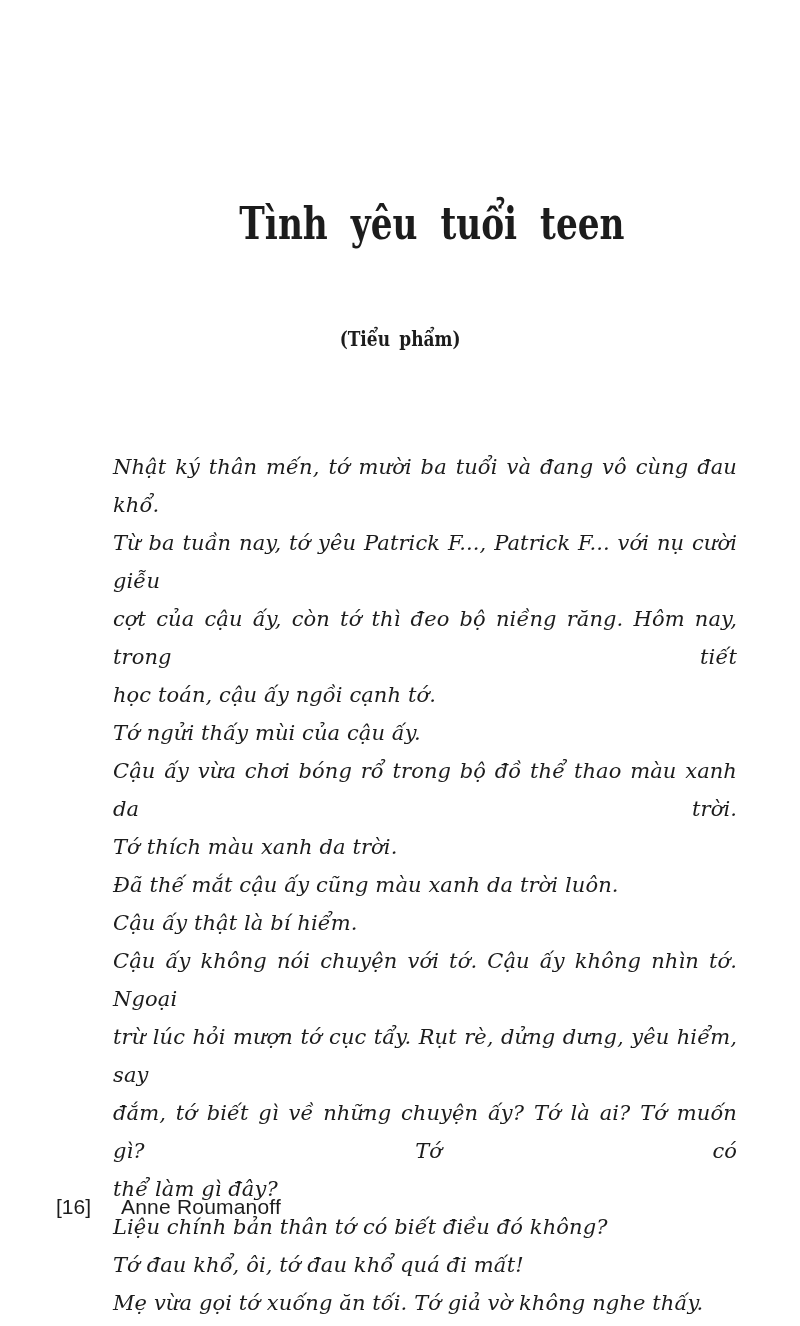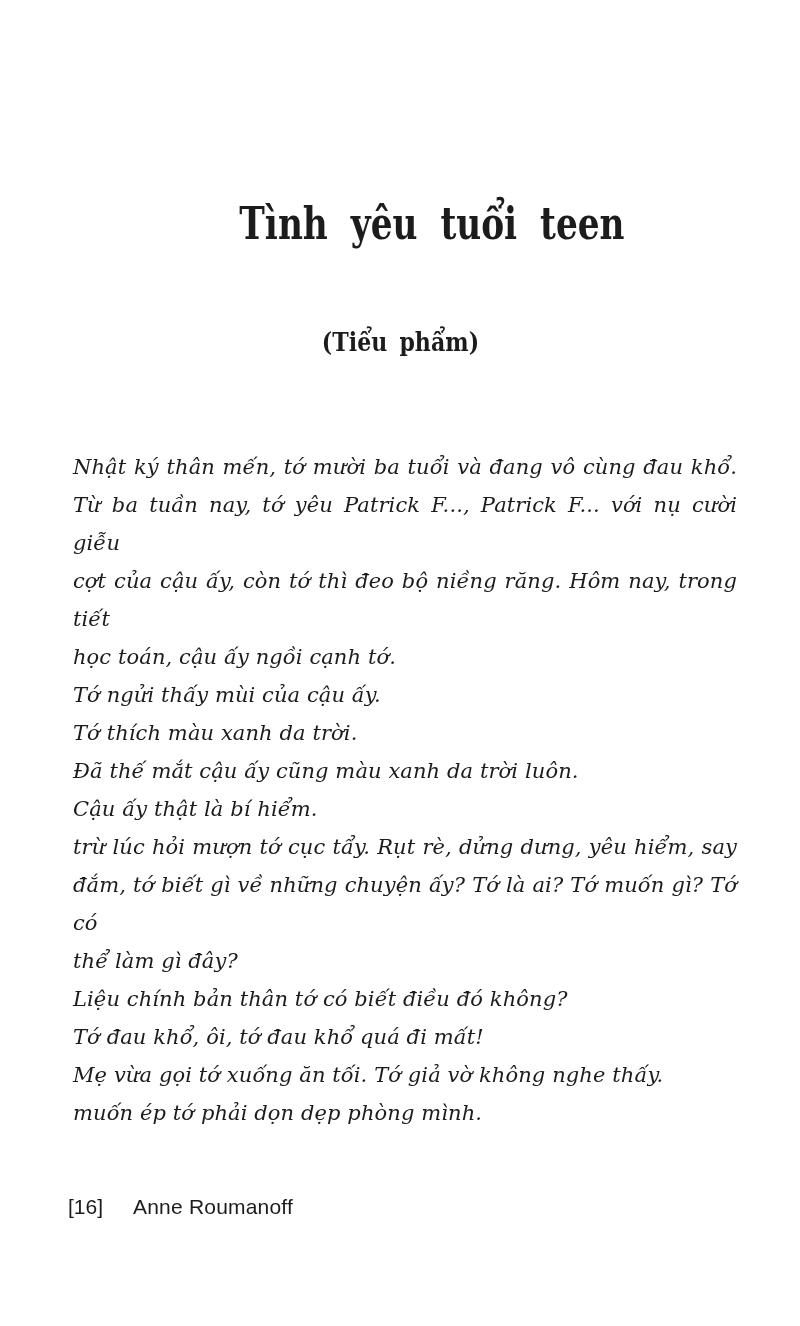--- a/index.html
+++ b/index.html
@@ -35,21 +35,21 @@
     transform-origin: center;
     word-spacing: 0.32em;
     white-space: nowrap;
   }
   .subtitle {
     position: absolute;
     top: 327px;
     left: 0;
     width: 100%;
     text-align: center;
-    font-size: 26px;
+    font-size: 20px;
     font-weight: bold;
   }
   .subtitle-inner {
     display: inline-block;
     transform: scaleX(0.85);
     transform-origin: center;
     word-spacing: 0.2em;
     white-space: nowrap;
   }
   .body-text {
@@ -58,29 +58,30 @@
     left: 73px;
     width: 664px;
     font-style: italic;
     font-size: 21px;
     line-height: 38px;
     letter-spacing: 0.1px;
   }
   .line {
     text-align: left;
     white-space: normal;
+    margin-left: 40px;
   }
   .line.full {
     text-align: justify;
     text-align-last: justify;
   }
   .footer {
     position: absolute;
     top: 1195px;
-    left: 68px;
+    left: 56px;
     display: flex;
     align-items: flex-start;
     font-family: "Liberation Sans", sans-serif;
     font-size: 21px;
     color: var(--ink, #1c1c1c);
   }
   .footer .author {
     margin-left: 30px;
     letter-spacing: 0.2px;
   }
@@ -97,23 +98,25 @@
   <div class="subtitle">
     <span class="subtitle-inner">(Tiểu phẩm)</span>
   </div>
 
   <div class="body-text" id="body-lines">
       <div class="line full">Nhật ký thân mến, tớ mười ba tuổi và đang vô cùng đau khổ.</div>
       <div class="line full">Từ ba tuần nay, tớ yêu Patrick F..., Patrick F... với nụ cười giễu</div>
       <div class="line full">cợt của cậu ấy, còn tớ thì đeo bộ niềng răng. Hôm nay, trong tiết</div>
       <div class="line">học toán, cậu ấy ngồi cạnh tớ.</div>
       <div class="line">Tớ ngửi thấy mùi của cậu ấy.</div>
+      <div class="line full">Cậu ấy vừa chơi bóng rổ trong bộ đồ thể thao màu xanh da trời.</div>
       <div class="line">Tớ thích màu xanh da trời.</div>
       <div class="line">Đã thế mắt cậu ấy cũng màu xanh da trời luôn.</div>
       <div class="line">Cậu ấy thật là bí hiểm.</div>
+      <div class="line full">Cậu ấy không nói chuyện với tớ. Cậu ấy không nhìn tớ. Ngoại</div>
       <div class="line full">trừ lúc hỏi mượn tớ cục tẩy. Rụt rè, dửng dưng, yêu hiểm, say</div>
       <div class="line full">đắm, tớ biết gì về những chuyện ấy? Tớ là ai? Tớ muốn gì? Tớ có</div>
       <div class="line">thể làm gì đây?</div>
       <div class="line">Liệu chính bản thân tớ có biết điều đó không?</div>
       <div class="line">Tớ đau khổ, ôi, tớ đau khổ quá đi mất!</div>
       <div class="line">Mẹ vừa gọi tớ xuống ăn tối. Tớ giả vờ không nghe thấy.</div>
       <div class="line">muốn ép tớ phải dọn dẹp phòng mình.</div>
     </div>
 
   <div class="footer">

